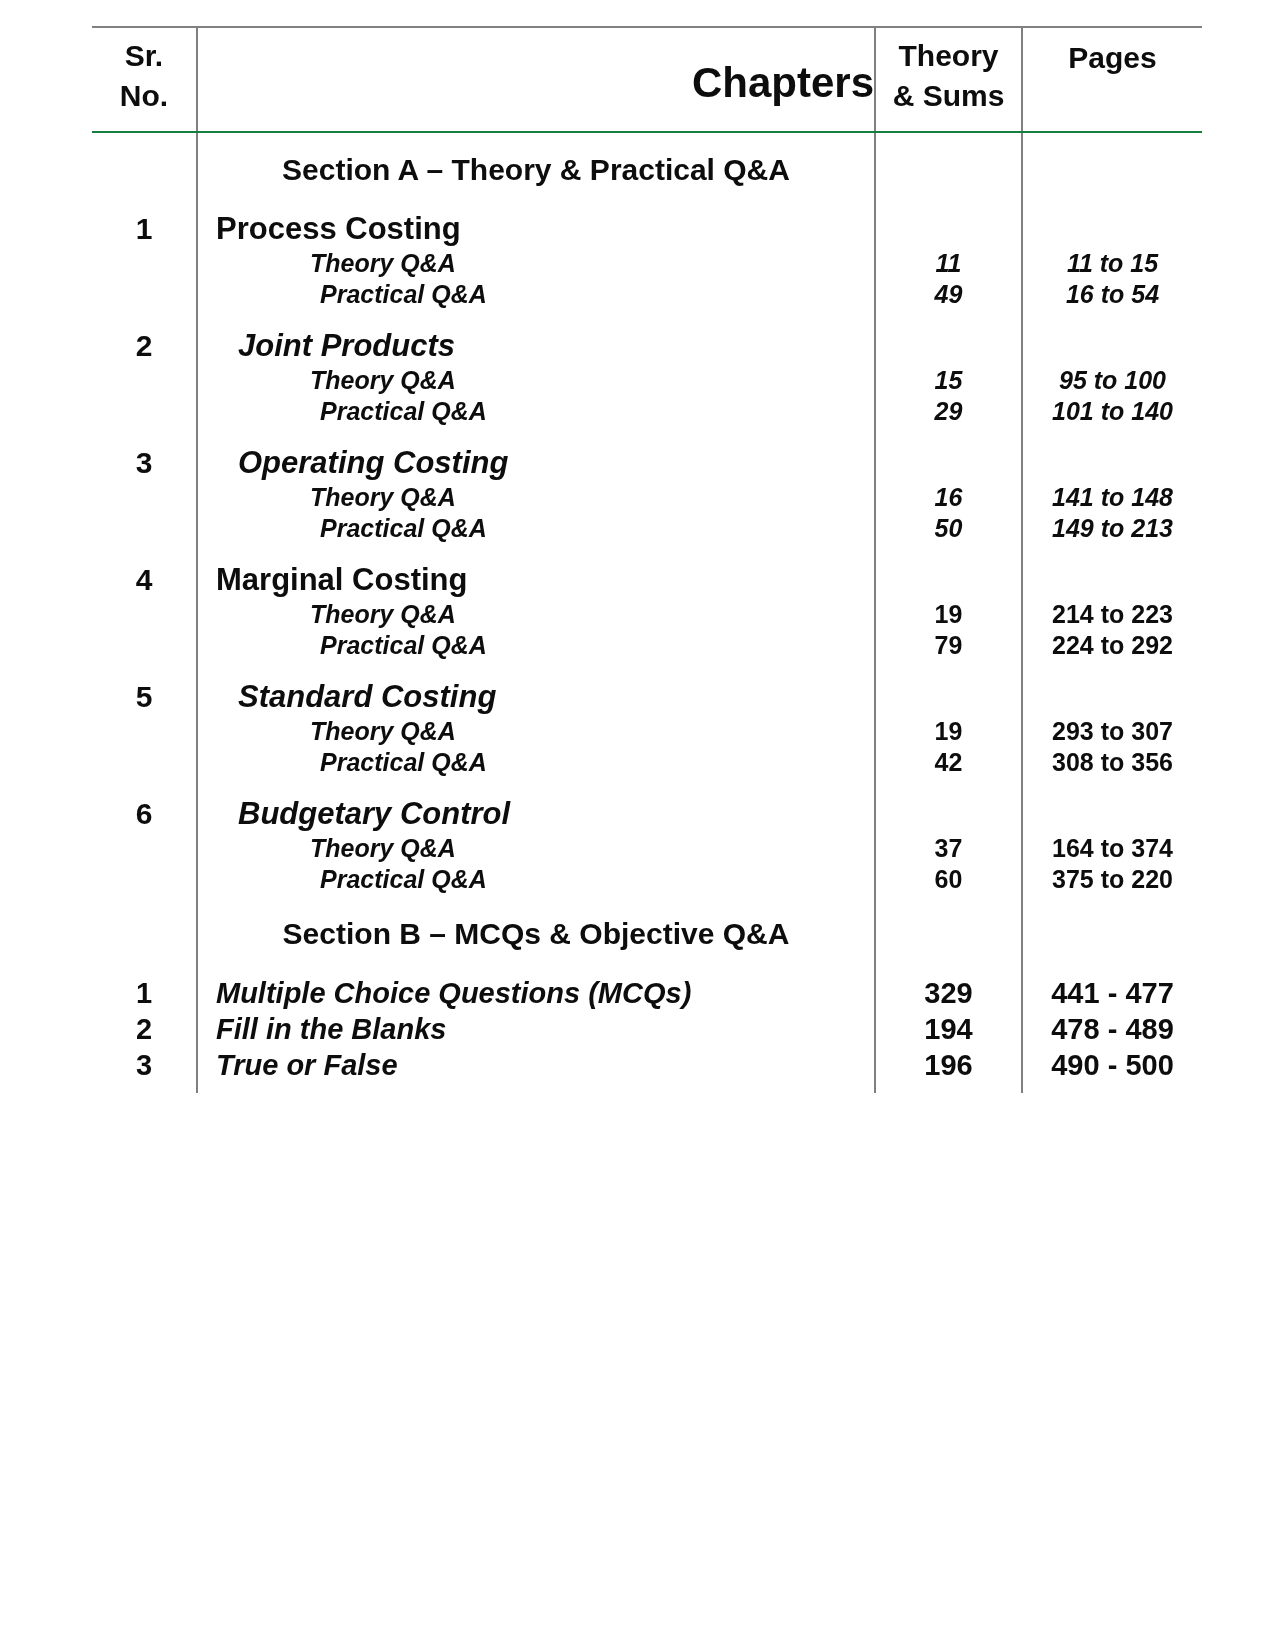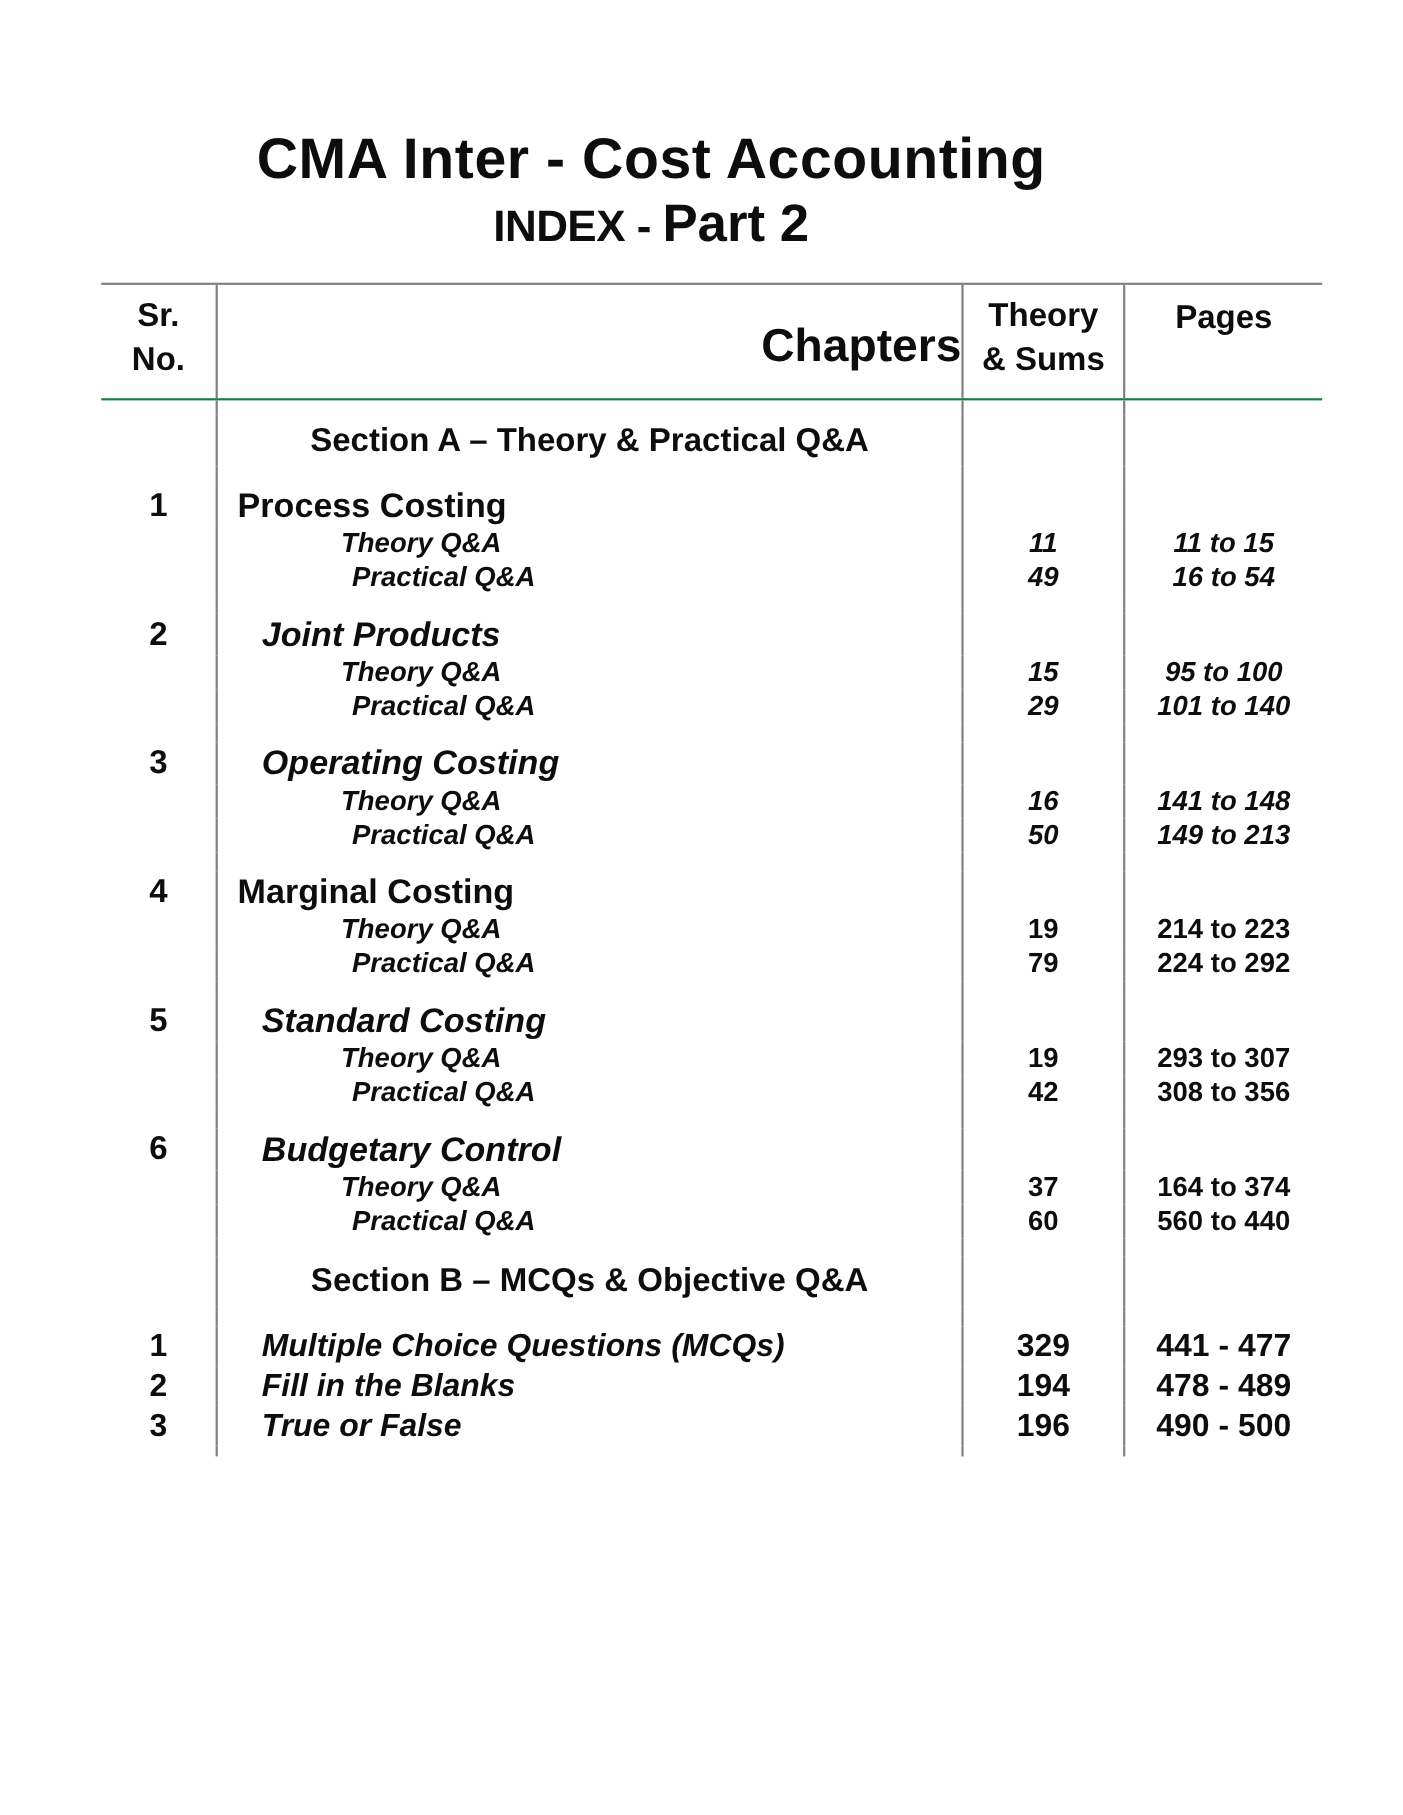--- a/index.html
+++ b/index.html
@@ -43,33 +43,29 @@
                      font-weight: bold; font-size: 31px; }
   .row-chapter.title-italic .c2 { font-style: italic; padding-left: 40px; }
 
   .row-sub .c2 { display: flex; align-items: center; font-weight: bold; font-size: 25px; font-style: italic; }
   .row-sub .c3, .row-sub .c4 { display: flex; justify-content: center; align-items: center;
                                font-weight: bold; font-size: 25px; }
   .row-sub.num-italic .c3, .row-sub.num-italic .c4 { font-style: italic; }
 
   .row-item .c1 { display: flex; justify-content: center; align-items: center; font-weight: bold; font-size: 29px; }
   .row-item .c2 { display: flex; align-items: center; padding-left: 18px;
-                  font-weight: bold; font-size: 29px; font-style: italic; margin-left: 22px; }
+                  font-weight: bold; font-size: 29px; font-style: italic; }
   .row-item .c3, .row-item .c4 { display: flex; justify-content: center; align-items: center;
                                  font-weight: bold; font-size: 29px; }
 </style>
 </head>
 <body>
 
 <div class="sheet">
 
-  <div class="title-block">
-    <div class="doc-title">CMA Inter - Cost Accounting</div>
-    <div class="doc-subtitle"><span class="sub-prefix">INDEX - </span><span class="sub-big">Part 2</span></div>
-  </div>
 
   <div class="index-table">
     <div class="row thead">
       <div class="cell c1 h-stack">
         <div>Sr.</div>
         <div>No.</div>
       </div>
       <div class="cell c2 h-chapters">
         <span>Chapters</span>
       </div>
@@ -326,21 +322,21 @@
         </div>
         <div class="row body-row row-sub" style="height:31px">
           <div class="cell c1"></div>
           <div class="cell c2" style="padding-left:122px">
             <span>Practical Q&amp;A</span>
           </div>
           <div class="cell c3">
             <span>60</span>
           </div>
           <div class="cell c4">
-            <span>560 to 440</span>
+            <span>375 to 220</span>
           </div>
         </div>
         <div class="row body-row row-spacer" style="height:16px">
           <div class="cell c1"></div>
           <div class="cell c2"></div>
           <div class="cell c3"></div>
           <div class="cell c4"></div>
         </div>
         <div class="row body-row row-heading" style="height:46px">
           <div class="cell c1"></div>

